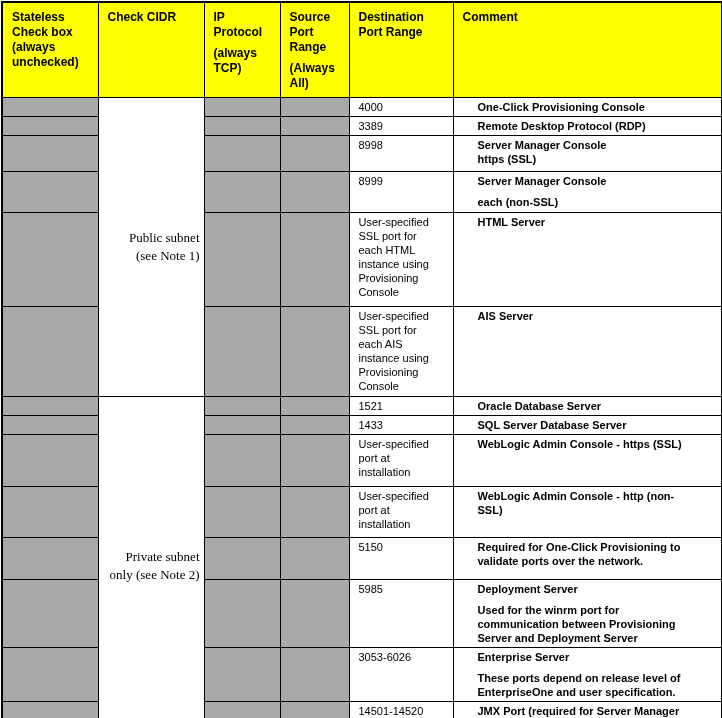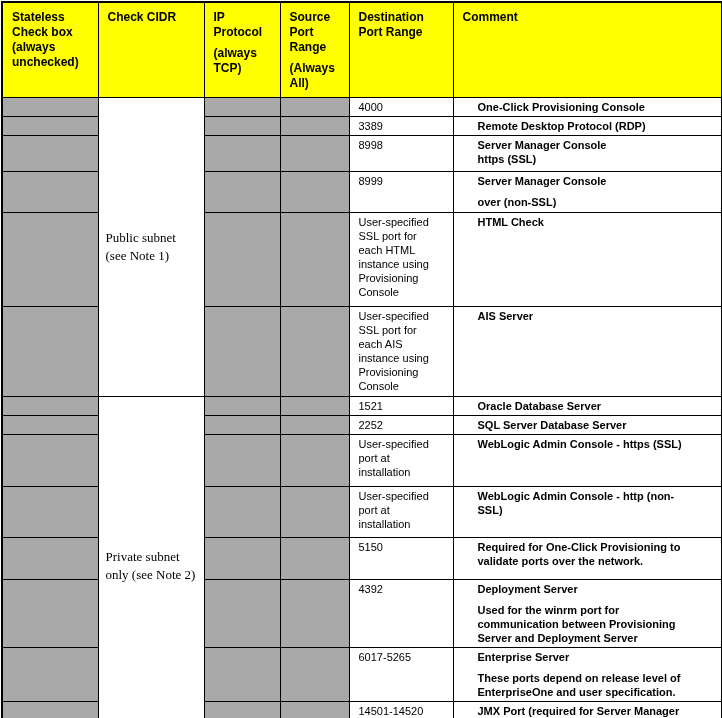--- a/index.html
+++ b/index.html
@@ -43,20 +43,21 @@
   }
   
   td.cidr {
     background: #ffffff;
     font-family: "Liberation Serif", serif;
     font-size: 13px;
     line-height: 18px;
     color: #000;
     vertical-align: middle;
     padding: 2px 4px 2px 7px;
+    text-align: right;
   }
   
   td.port {
     background: #ffffff;
     font-size: 11px;
     line-height: 14px;
     color: #000;
     padding: 2px 15px 2px 9px;
   }
   
@@ -140,30 +141,30 @@
 https (SSL)</p>
       </td>
     </tr>
     <tr style="height:41px">
       <td class="shaded"></td>
       <td class="shaded"></td>
       <td class="shaded"></td>
       <td class="port">8999</td>
       <td class="comment">
         <p>Server Manager Console</p>
-        <p>over (non-SSL)</p>
+        <p>each (non-SSL)</p>
       </td>
     </tr>
     <tr style="height:94px">
       <td class="shaded"></td>
       <td class="shaded"></td>
       <td class="shaded"></td>
       <td class="port">User-specified SSL port for each HTML instance using Provisioning Console</td>
       <td class="comment">
-        <p>HTML Check</p>
+        <p>HTML Server</p>
       </td>
     </tr>
     <tr style="height:90px">
       <td class="shaded"></td>
       <td class="shaded"></td>
       <td class="shaded"></td>
       <td class="port">User-specified SSL port for each AIS instance using Provisioning Console</td>
       <td class="comment">
         <p>AIS Server</p>
       </td>
@@ -175,21 +176,21 @@
       <td class="shaded"></td>
       <td class="port">1521</td>
       <td class="comment">
         <p>Oracle Database Server</p>
       </td>
     </tr>
     <tr style="height:19px">
       <td class="shaded"></td>
       <td class="shaded"></td>
       <td class="shaded"></td>
-      <td class="port">2252</td>
+      <td class="port">1433</td>
       <td class="comment">
         <p>SQL Server Database Server</p>
       </td>
     </tr>
     <tr style="height:52px">
       <td class="shaded"></td>
       <td class="shaded"></td>
       <td class="shaded"></td>
       <td class="port">User-specified port at installation</td>
       <td class="comment">
@@ -211,31 +212,31 @@
       <td class="shaded"></td>
       <td class="port">5150</td>
       <td class="comment">
         <p>Required for One-Click Provisioning to validate ports over the network.</p>
       </td>
     </tr>
     <tr style="height:58px">
       <td class="shaded"></td>
       <td class="shaded"></td>
       <td class="shaded"></td>
-      <td class="port">4392</td>
+      <td class="port">5985</td>
       <td class="comment">
         <p>Deployment Server</p>
         <p>Used for the winrm port for communication between Provisioning Server and Deployment Server</p>
       </td>
     </tr>
     <tr style="height:53px">
       <td class="shaded"></td>
       <td class="shaded"></td>
       <td class="shaded"></td>
-      <td class="port">6017-5265</td>
+      <td class="port">3053-6026</td>
       <td class="comment">
         <p>Enterprise Server</p>
         <p>These ports depend on release level of EnterpriseOne and user specification.</p>
       </td>
     </tr>
     <tr style="height:35px">
       <td class="shaded"></td>
       <td class="shaded"></td>
       <td class="shaded"></td>
       <td class="port">14501-14520</td>

